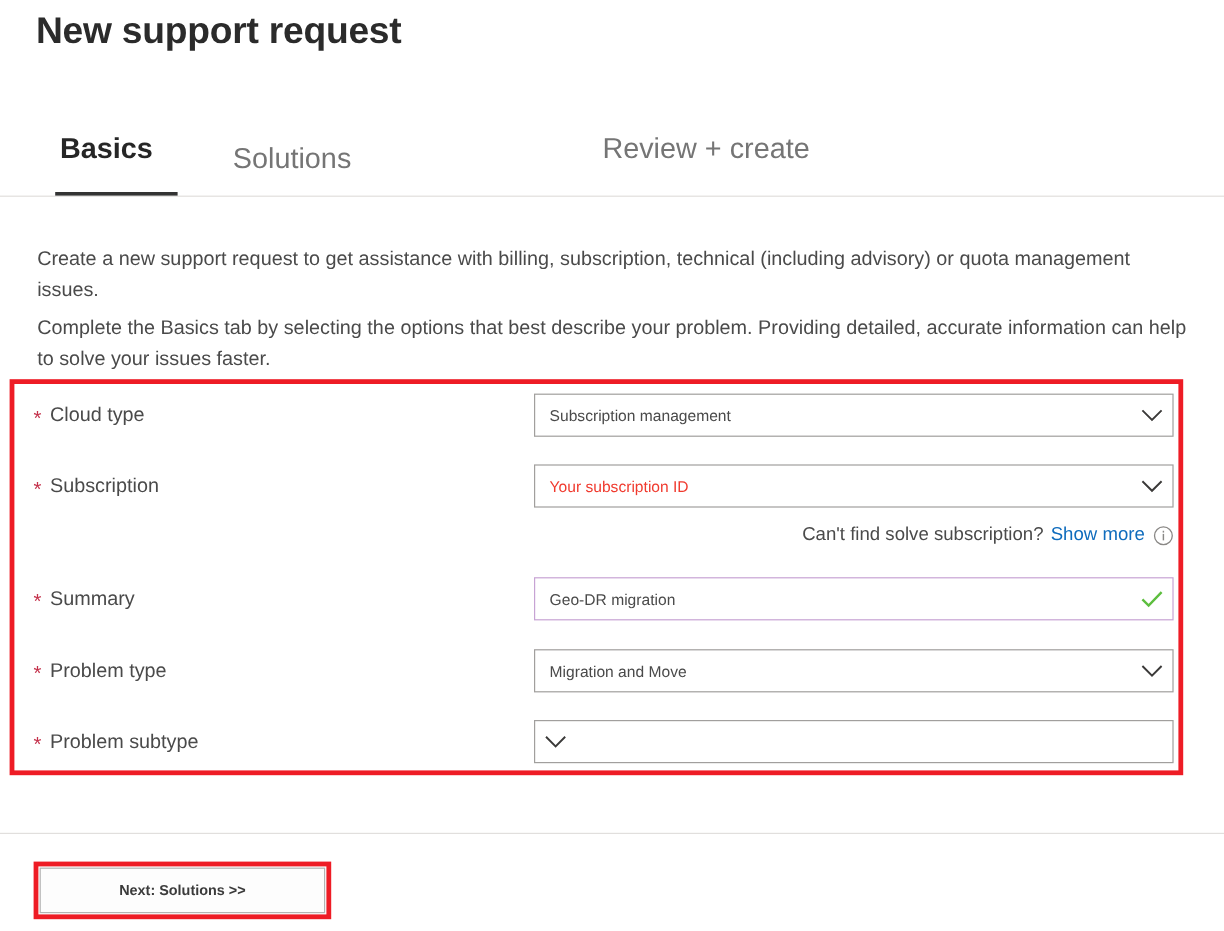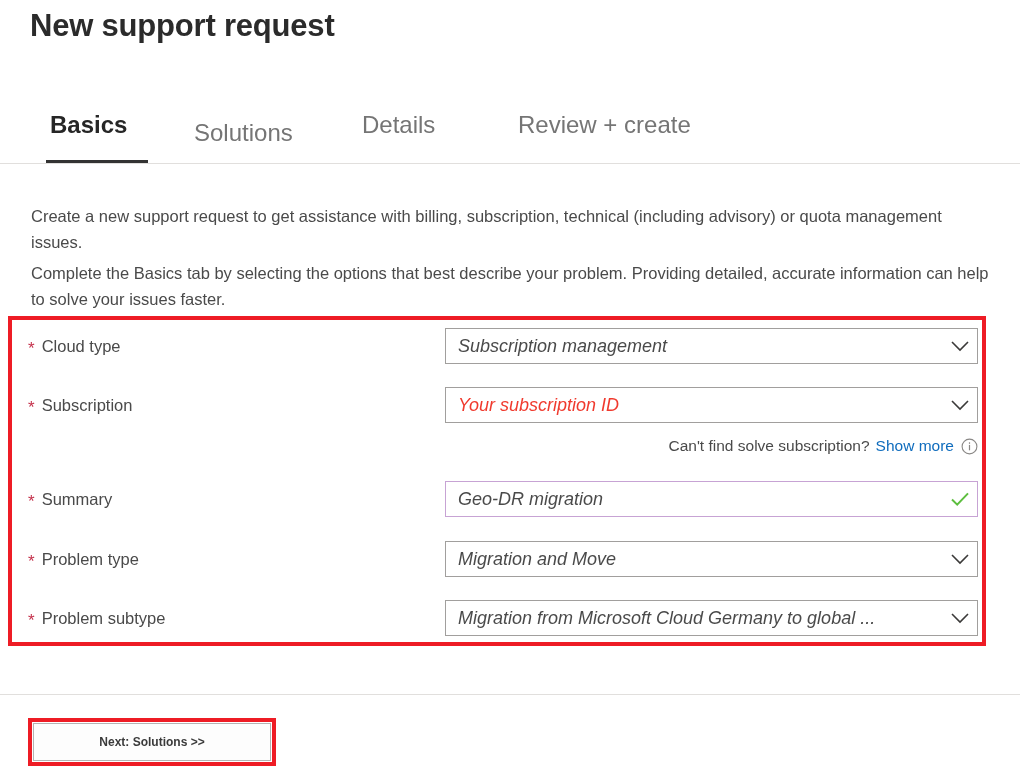--- a/index.html
+++ b/index.html
@@ -64,21 +64,21 @@
     position: absolute;
     left: 0;
     right: 0;
     bottom: 0;
     height: 3px;
     background: #333333;
   }
   .tab-basics        { left: 46px;  width: 102px; }
   .tab-solutions     { left: 190px; width: 126px; margin-top: 8px; }
   .tab-details       { left: 358px; width: 92px;  }
-  .tab-review        { left: 498px; width: 192px; margin-left: 16px; }
+  .tab-review        { left: 498px; width: 192px; }
 
   
   .intro {
     position: absolute;
     left: 26px;
     top: 198px;
     width: 972px;
     font-size: 16.5px;
     line-height: 26px;
     color: #4a4a4a;
@@ -143,26 +143,25 @@
     box-sizing: border-box;
     border: 1px solid #a19f9d;
     background: #ffffff;
     display: flex;
     align-items: center;
   }
   .control-text {
     flex: 1 1 auto;
     padding-left: 12px;
     padding-right: 6px;
-    font-size: 18px;
+    font-size: 13px;
     color: #4a4a4a;
     white-space: nowrap;
     overflow: hidden;
     text-overflow: ellipsis;
-    font-style: italic;
   }
   .control-text.warn {
     color: #f03a2e;
     font-family: "Liberation Sans", sans-serif;
     font-weight: 400;
   }
   .control.summary-input {
     border: 1px solid #c7a3d4;
   }
 
@@ -254,23 +253,20 @@
 
   <div class="tab selected tab-basics">
     <span>Basics</span>
     <span class="tab-underline"></span>
   </div>
 
   <div class="tab tab-solutions">
     <span>Solutions</span>
   </div>
 
-  <div class="tab tab-details">
-    <span>Details</span>
-  </div>
 
   <div class="tab tab-review">
     <span>Review + create</span>
   </div>
 </div>
 
 <div class="intro">
   <p>Create a new support request to get assistance with billing, subscription, technical (including advisory) or quota management issues.</p>
   <p>Complete the Basics tab by selecting the options that best describe your problem. Providing detailed, accurate information can help to solve your issues faster.</p>
 </div>
@@ -348,21 +344,20 @@
       </span>
     </div>
   </div>
 
   <div class="field-row row-problem-subtype">
     <div class="field-label">
       <span class="req-star">*</span>
       <span>Problem subtype</span>
     </div>
     <div class="control">
-      <span class="control-text">Migration from Microsoft Cloud Germany to global ...</span>
       <span class="chevron">
         <svg width="18" height="11" viewBox="0 0 18 11" aria-hidden="true">
           <polyline points="1,1 9,9 17,1" fill="none" stroke="#3b3a39" stroke-width="1.6"></polyline>
         </svg>
       </span>
     </div>
   </div>
 
 </div>
 

